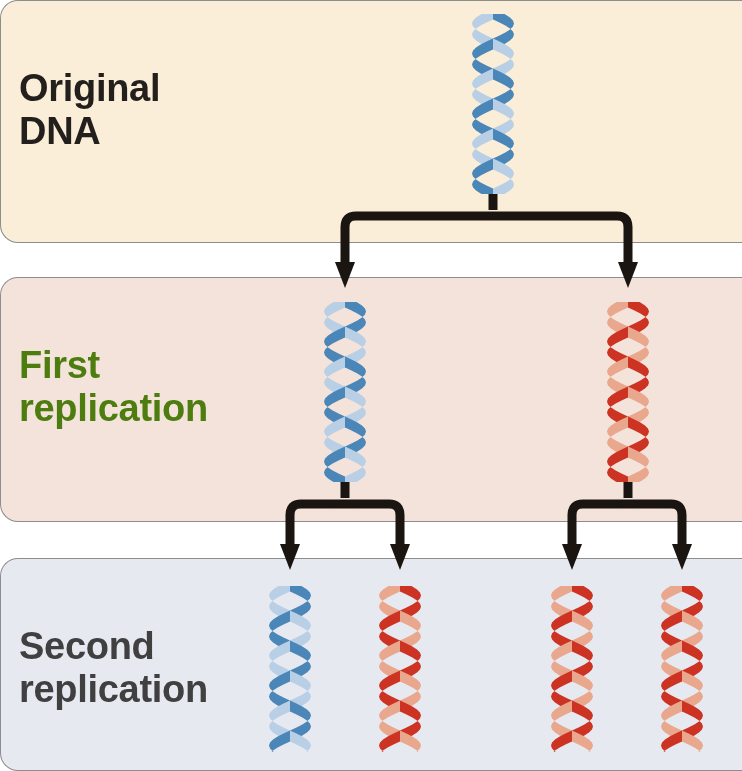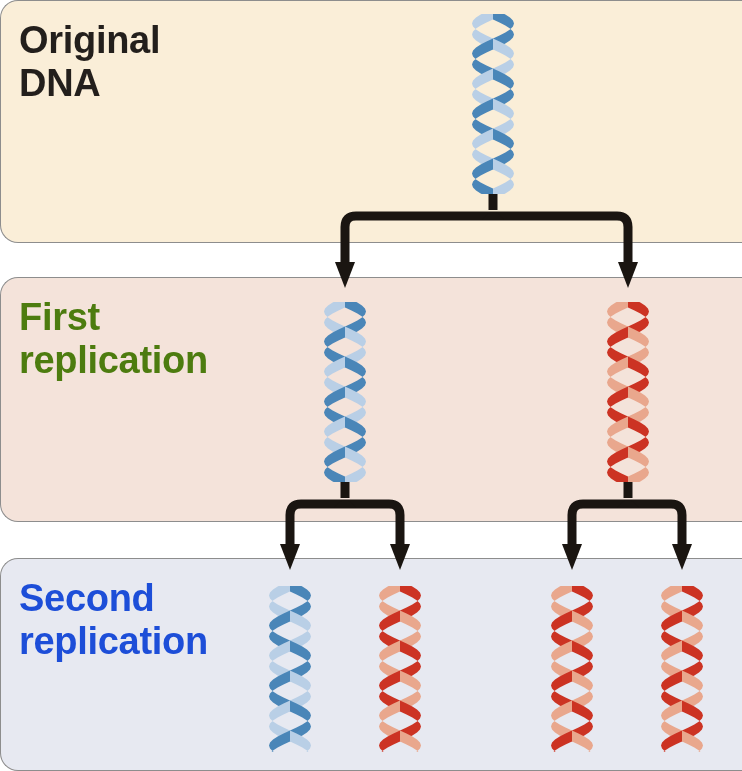--- a/index.html
+++ b/index.html
@@ -28,20 +28,21 @@
   }
   .panel-label {
     position: absolute;
     left: 18px;
     font-size: 38px;
     font-weight: bold;
     line-height: 1.12;
     color: #231f1c;
     letter-spacing: -0.3px;
     white-space: pre-line;
+    margin-top: 48px;
   }
   .helix {
     position: absolute;
     overflow: hidden;
   }
   .helix svg {
     display: block;
   }
   .connector {
     position: absolute;
@@ -58,21 +59,21 @@
 <div id="figure" style="width: 742px; height: 771px; background: rgb(255, 255, 255);">
     <div class="panel" style="top: 0px; height: 243px; width: 762px; background: rgb(250, 238, 216); border-color: rgb(141, 141, 141);">
       <div class="panel-label" style="top: 18px; color: rgb(35, 31, 28);">Original
 DNA</div>
     </div>
     <div class="panel" style="top: 277px; height: 245px; width: 762px; background: rgb(244, 227, 218); border-color: rgb(141, 141, 141);">
       <div class="panel-label" style="top: 18px; color: #4d7c0f;">First
 replication</div>
     </div>
     <div class="panel" style="top: 558px; height: 213px; width: 762px; background: rgb(231, 233, 241); border-color: rgb(141, 141, 141);">
-      <div class="panel-label" style="top: 18px; color: #1d4ed8;">Second
+      <div class="panel-label" style="top: 18px; color: #404040;">Second
 replication</div>
     </div>
     <div class="helix" style="left: 466px; top: 14px; width: 54px; height: 180px;">
       <svg width="54" height="180" viewBox="0 0 54 180">
         <path d="M27.000000000000004,-5.5 L20.510643118126108,-2.5 L14.656509701858067,0.5 L10.010643118126104,3.5 L7.027813157801777,6.5 L6,9.5 L7.0278131578017735,12.5 L10.0106431181261,15.5 L14.65650970185806,18.5 L20.510643118126097,21.5 L26.999999999999996,24.5 L26.999999999999996,35.5 L20.510643118126097,32.5 L14.65650970185806,29.5 L10.0106431181261,26.5 L7.0278131578017735,23.5 L6,20.5 L7.027813157801777,17.5 L10.010643118126104,14.5 L14.656509701858067,11.5 L20.510643118126108,8.5 L27.000000000000004,5.5 Z" fill="#b9cfe6"></path>
         <path d="M27.000000000000004,24.5 L20.510643118126097,27.5 L14.656509701858067,30.5 L10.010643118126104,33.5 L7.027813157801777,36.5 L6,39.5 L7.0278131578017735,42.5 L10.0106431181261,45.5 L14.65650970185806,48.5 L20.510643118126097,51.5 L26.999999999999996,54.5 L26.999999999999996,65.5 L20.510643118126097,62.5 L14.65650970185806,59.5 L10.0106431181261,56.5 L7.0278131578017735,53.5 L6,50.5 L7.027813157801777,47.5 L10.010643118126104,44.5 L14.656509701858067,41.5 L20.510643118126097,38.5 L27.000000000000004,35.5 Z" fill="#4a86b8"></path>
         <path d="M27.000000000000007,54.5 L20.51064311812611,57.5 L14.656509701858072,60.5 L10.010643118126133,63.5 L7.027813157801777,66.5 L6,69.5 L7.02781315780177,72.5 L10.010643118126097,75.5 L14.656509701858058,78.5 L20.510643118126094,81.5 L26.99999999999999,84.5 L26.99999999999999,95.5 L20.510643118126094,92.5 L14.656509701858058,89.5 L10.010643118126097,86.5 L7.02781315780177,83.5 L6,80.5 L7.027813157801777,77.5 L10.010643118126133,74.5 L14.656509701858072,71.5 L20.51064311812611,68.5 L27.000000000000007,65.5 Z" fill="#b9cfe6"></path>
         <path d="M27.000000000000007,84.5 L20.51064311812611,87.5 L14.656509701858072,90.5 L10.010643118126108,93.5 L7.027813157801777,96.5 L6,99.5 L7.02781315780177,102.5 L10.010643118126097,105.5 L14.656509701858058,108.5 L20.510643118126094,111.5 L26.99999999999999,114.5 L26.99999999999999,125.5 L20.510643118126094,122.5 L14.656509701858058,119.5 L10.010643118126097,116.5 L7.02781315780177,113.5 L6,110.5 L7.027813157801777,107.5 L10.010643118126108,104.5 L14.656509701858072,101.5 L20.51064311812611,98.5 L27.000000000000007,95.5 Z" fill="#4a86b8"></path>
         <path d="M27.000000000000014,114.5 L20.510643118126154,117.49999999999999 L14.656509701858075,120.5 L10.01064311812609,123.5 L7.027813157801756,126.5 L6,129.5 L7.02781315780177,132.5 L10.010643118126119,135.5 L14.656509701858052,138.5 L20.510643118126126,141.5 L26.999999999999986,144.5 L26.999999999999986,155.5 L20.510643118126126,152.5 L14.656509701858052,149.5 L10.010643118126119,146.5 L7.02781315780177,143.5 L6,140.5 L7.027813157801756,137.5 L10.01064311812609,134.5 L14.656509701858075,131.5 L20.510643118126154,128.5 L27.000000000000014,125.5 Z" fill="#b9cfe6"></path>
         <path d="M27.000000000000014,144.5 L20.510643118126154,147.5 L14.656509701858075,150.5 L10.010643118126133,153.5 L7.027813157801777,156.5 L6,159.5 L7.02781315780177,162.5 L10.010643118126119,165.5 L14.656509701858052,168.5 L20.510643118126126,171.5 L26.999999999999986,174.5 L26.999999999999986,185.5 L20.510643118126126,182.5 L14.656509701858052,179.5 L10.010643118126119,176.5 L7.02781315780177,173.5 L6,170.5 L7.027813157801777,167.5 L10.010643118126133,164.5 L14.656509701858075,161.5 L20.510643118126154,158.5 L27.000000000000014,155.5 Z" fill="#4a86b8"></path>

